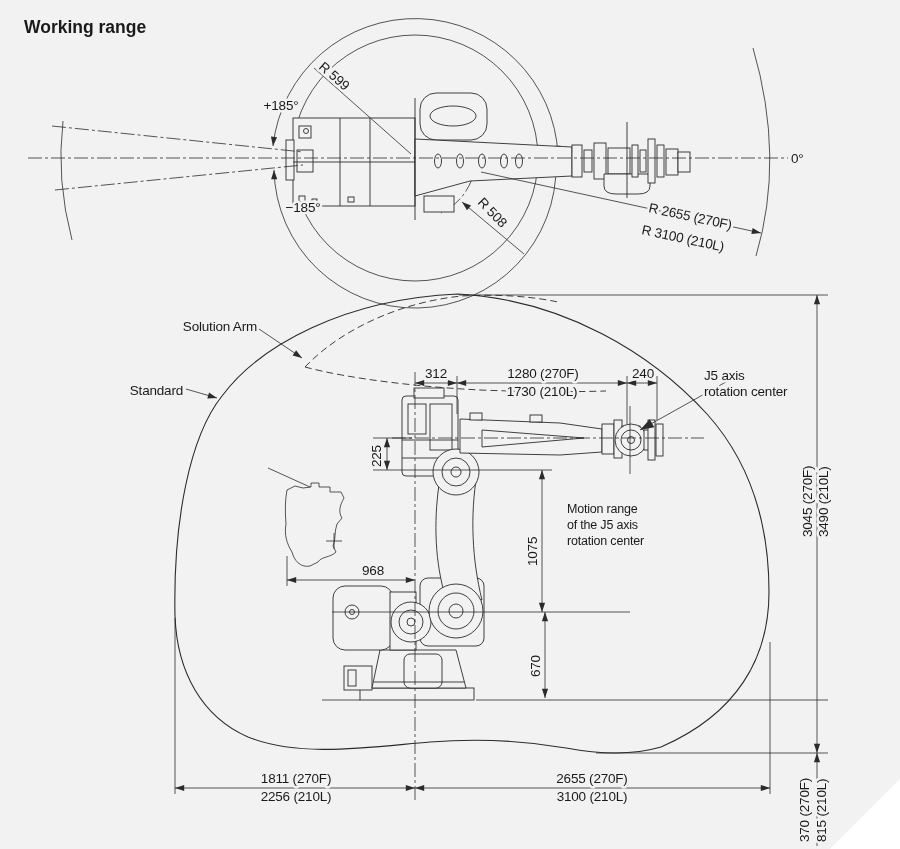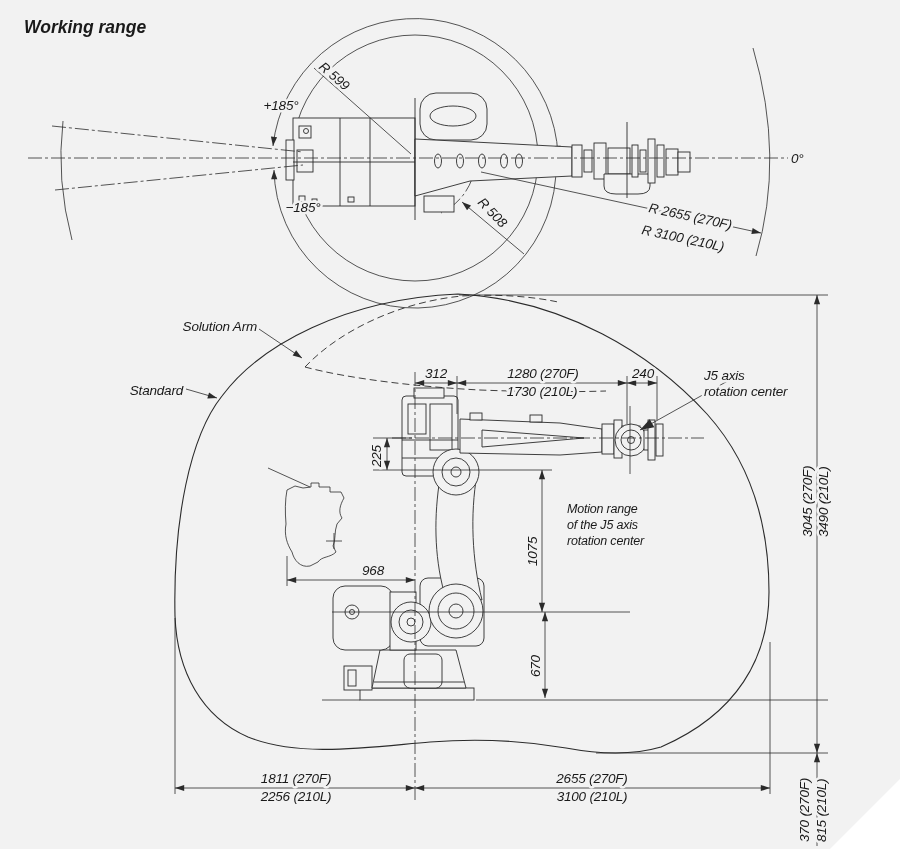--- a/index.html
+++ b/index.html
@@ -2,21 +2,20 @@
 <html><head>
 <meta charset="utf-8">
 <style>
   html,body{margin:0;padding:0;}
   .page{
     position:relative;
     width:900px;height:849px;
     background:#f2f2f2;
     font-family:"Liberation Sans", sans-serif;
     overflow:hidden;
-    font-style:italic;
   }
   svg{display:block;}
   text{
     fill:#1a1a1a;
     font-family:"Liberation Sans", sans-serif;
     font-size:13.5px;
     letter-spacing:-0.2px;
     paint-order:stroke fill;
     stroke:#f2f2f2;
     stroke-width:5px;

